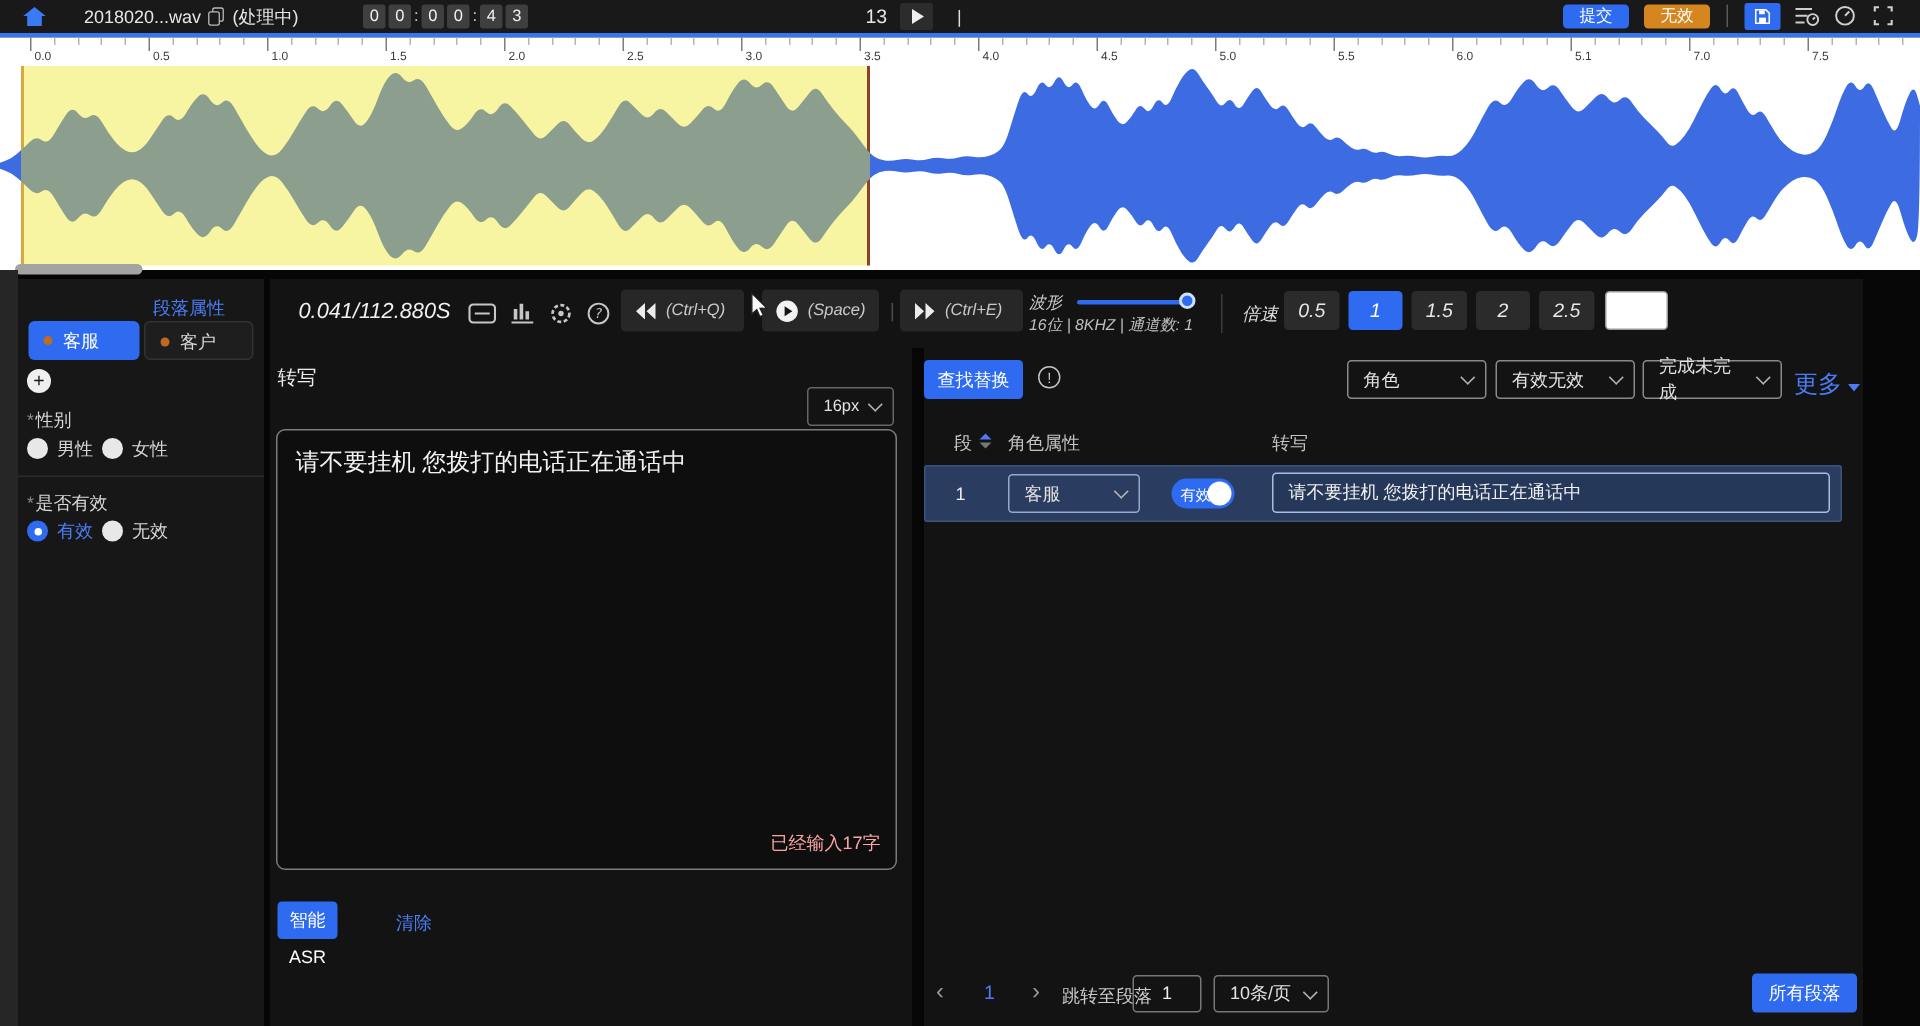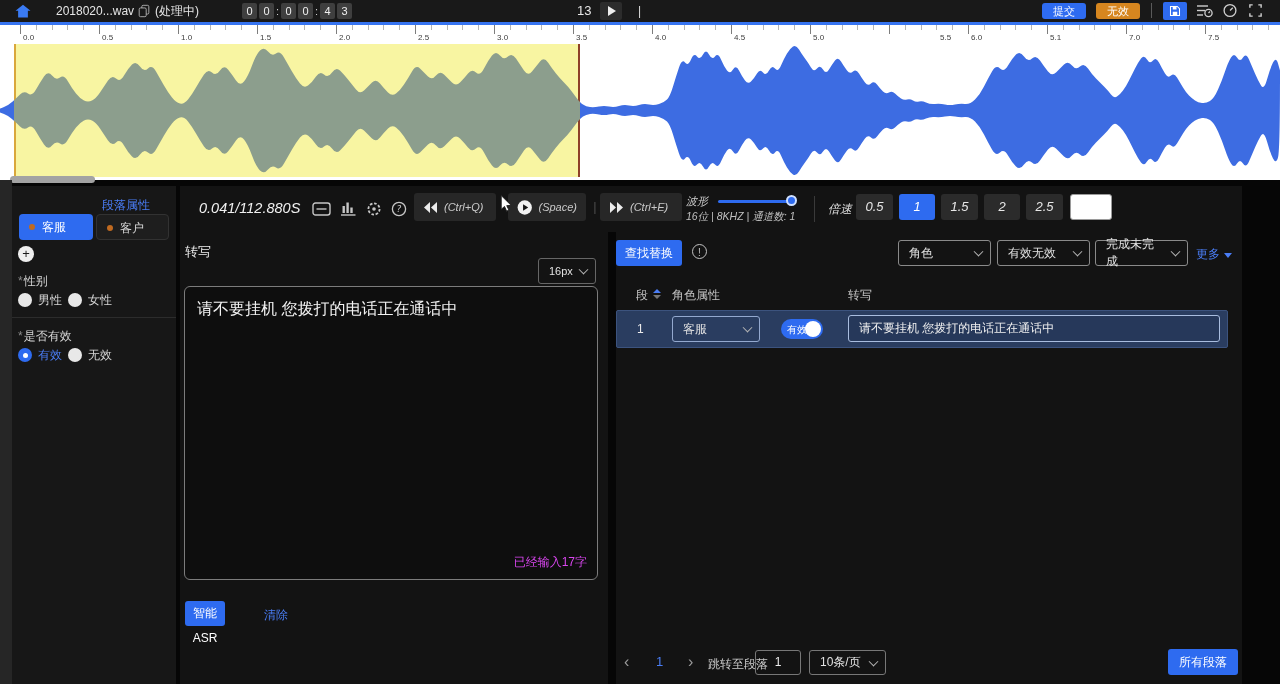--- a/index.html
+++ b/index.html
@@ -193,21 +193,21 @@
         <span class="tick minor" style="left: 762.6px;"></span>
         <span class="tick minor" style="left: 778.4px;"></span>
         <span class="tick minor" style="left: 794.2px;"></span>
         <span class="tick major" style="left: 810px;"></span>
         <span class="tick-label" style="left: 813px;">5.0</span>
         <span class="tick minor" style="left: 825.8px;"></span>
         <span class="tick minor" style="left: 841.6px;"></span>
         <span class="tick minor" style="left: 857.4px;"></span>
         <span class="tick minor" style="left: 873.2px;"></span>
         <span class="tick major" style="left: 889px;"></span>
-        <span class="tick-label" style="left: 904px; padding-left: 36px;">5.5</span>
+        <span class="tick-label" style="left: 856px; padding-left: 36px;">5.5</span>
         <span class="tick minor" style="left: 904.8px;"></span>
         <span class="tick minor" style="left: 920.6px;"></span>
         <span class="tick minor" style="left: 936.4px;"></span>
         <span class="tick minor" style="left: 952.2px;"></span>
         <span class="tick major" style="left: 968px;"></span>
         <span class="tick-label" style="left: 971px;">6.0</span>
         <span class="tick minor" style="left: 983.8px;"></span>
         <span class="tick minor" style="left: 999.6px;"></span>
         <span class="tick minor" style="left: 1015.4px;"></span>
         <span class="tick minor" style="left: 1031.2px;"></span>
@@ -351,21 +351,21 @@
       <span class="abs" style="left:5px;top:11px;font-size:13px;color:#ececec;">转写</span>
 
 
       <span class="sel-box" style="left:358px;top:26px;width:58px;height:26px;border-color:#666;font-size:11px;">
         <span>16px</span>
         <span class="chev"></span>
       </span>
 
       <div id="textarea-box">
         <span>请不要挂机 您拨打的电话正在通话中</span>
-        <span class="abs" style="right:10px;bottom:6px;font-size:12px;color:#d946ef;">已经输入17字</span>
+        <span class="abs" style="right:10px;bottom:6px;font-size:12px;color:#fca5a5;">已经输入17字</span>
       </div>
 
       <span class="btn-blue abs" style="left:5px;top:369px;width:40px;height:25px;font-size:12px;line-height:25px;">智能ASR</span>
       <span class="abs blue-text" style="left:84px;top:375px;font-size:12px;">清除</span>
     </div>
 
     <div class="abs" style="left:428px;top:46px;width:8px;height:452px;background:#060606;"></div>
 
     <div class="abs" style="left:436px;top:46px;width:626px;height:452px;">
 
@@ -377,21 +377,21 @@
           <span class="chev"></span>
         </span>
       <span class="sel-box" style="left:381px;top:8px;width:93px;height:26px;">
           <span>有效无效</span>
           <span class="chev"></span>
         </span>
       <span class="sel-box" style="left:479px;top:8px;width:93px;height:26px;">
           <span>完成未完成</span>
           <span class="chev"></span>
         </span>
-      <span class="abs blue-text" style="left:580px;top:14px;font-size:12px;"><span>更多</span><span style="display:inline-block;margin-left:4px;width:0;height:0;border-left:4px solid transparent;border-right:4px solid transparent;border-top:5px solid #4a7df5;"></span></span>
+      <span class="abs blue-text" style="left:580px;top:14px;font-size:16px;"><span>更多</span><span style="display:inline-block;margin-left:4px;width:0;height:0;border-left:4px solid transparent;border-right:4px solid transparent;border-top:5px solid #4a7df5;"></span></span>
 
       <div class="abs" style="left:0;top:48px;width:612px;height:28px;">
         <span class="col-hd" style="left:20px;">段</span>
         <span>
           <span class="sort" style="left:37px;top:9px;border-bottom:4px solid #4a7df5;"></span>
           <span class="sort" style="left:37px;top:15px;border-top:4px solid #777;"></span>
         </span>
         <span class="col-hd" style="left:56px;">角色属性</span>
         <span class="col-hd" style="left:232px;">转写</span>
       </div>

